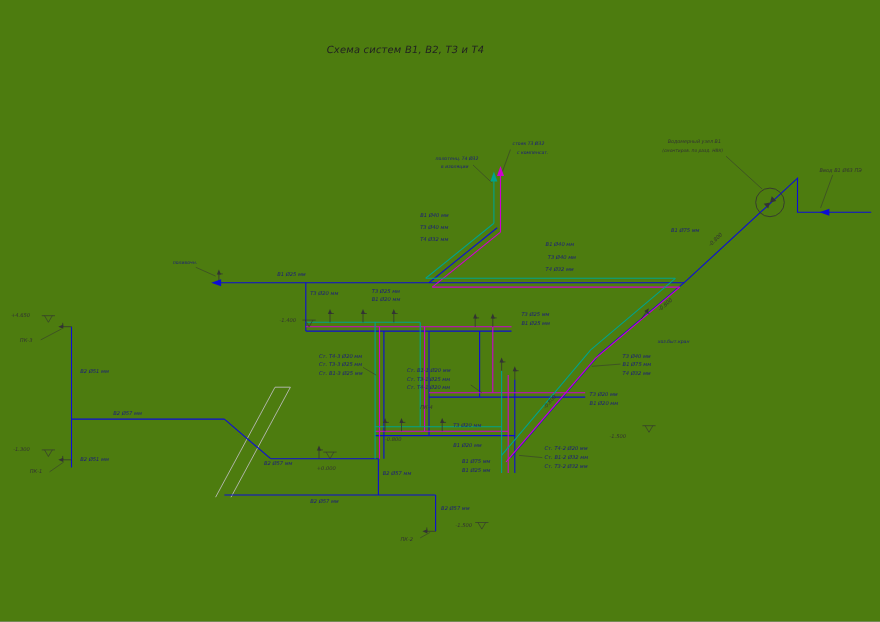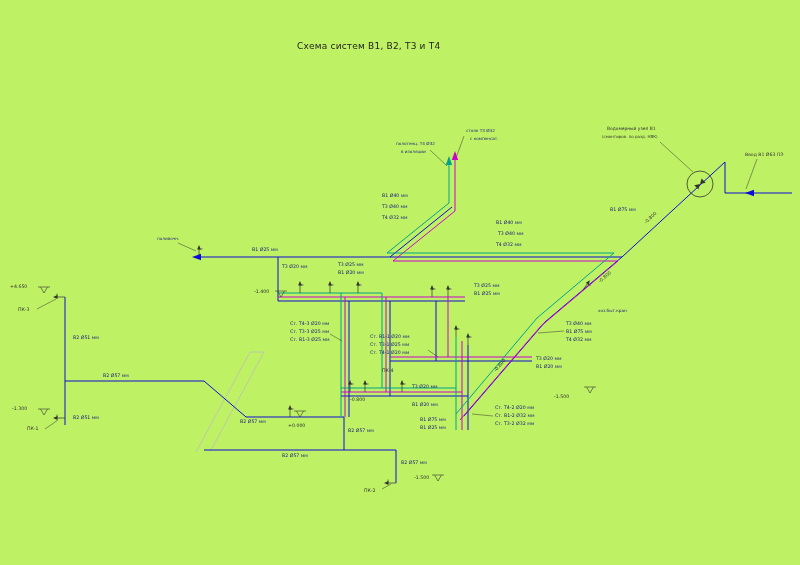--- a/index.html
+++ b/index.html
@@ -1,19 +1,19 @@
 <!DOCTYPE html>
 <html><head>
 <meta charset="utf-8">
 <style>
   html,body{margin:0;padding:0;background:#e8e8e8;}
   .sheet{
-    position:relative;width:800px;height:565px;background:#bef264;
+    position:relative;width:800px;height:565px;background:#4d7c0f;
     border-right:1.5px solid #9a9a9a;border-bottom:1.5px solid #9a9a9a;
-    overflow:hidden;font-family:"DejaVu Sans",sans-serif;
+    overflow:hidden;font-family:"DejaVu Sans",sans-serif;font-style:italic;
   }
   .drawing-title{
     position:absolute;left:297px;top:41px;font-size:9px;color:#222;
     letter-spacing:.2px;white-space:nowrap;
   }
   svg{position:absolute;left:0;top:0;}
   svg text{font-family:"DejaVu Sans",sans-serif;}
 </style>
 </head>
 <body>

